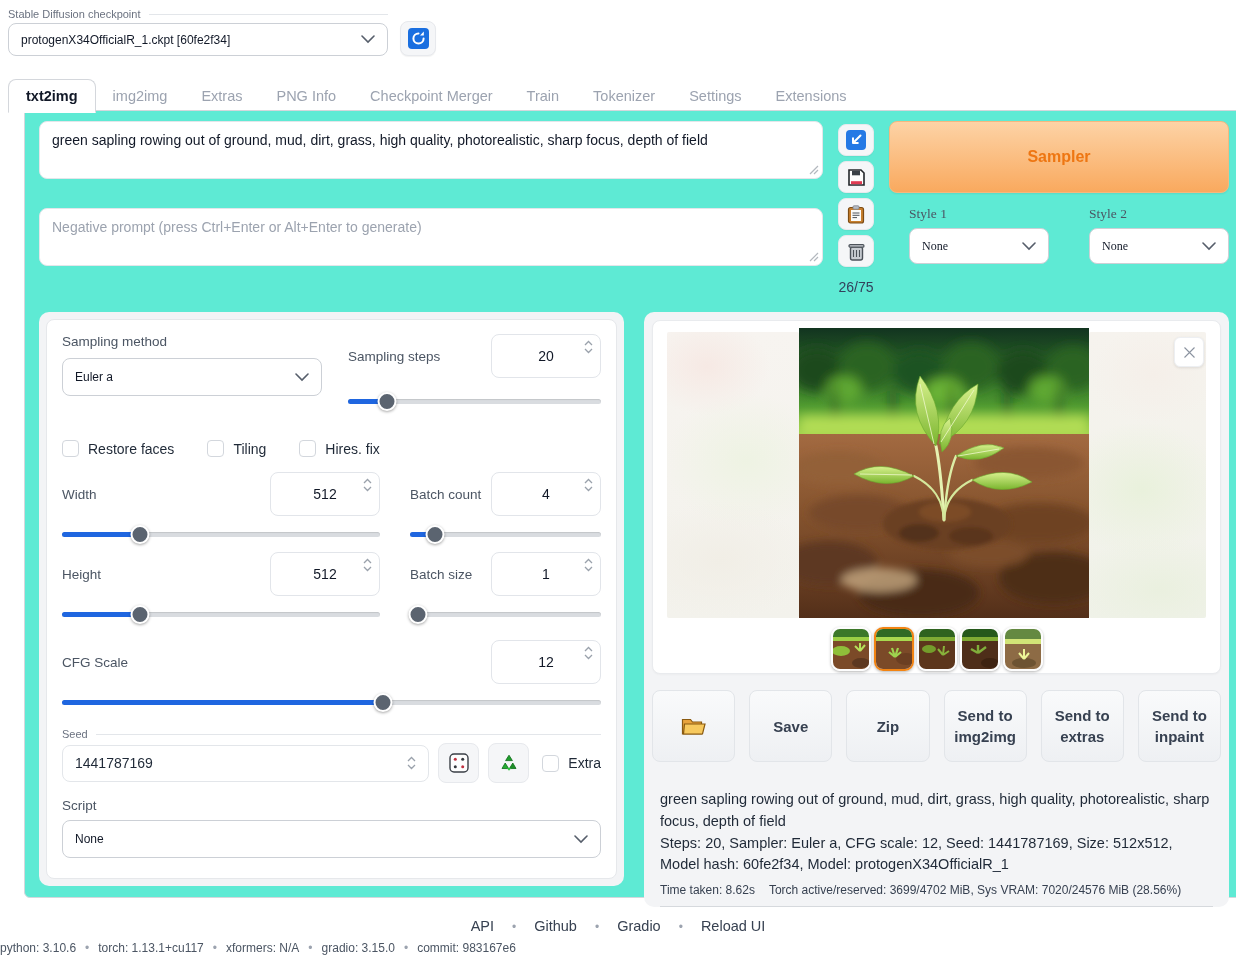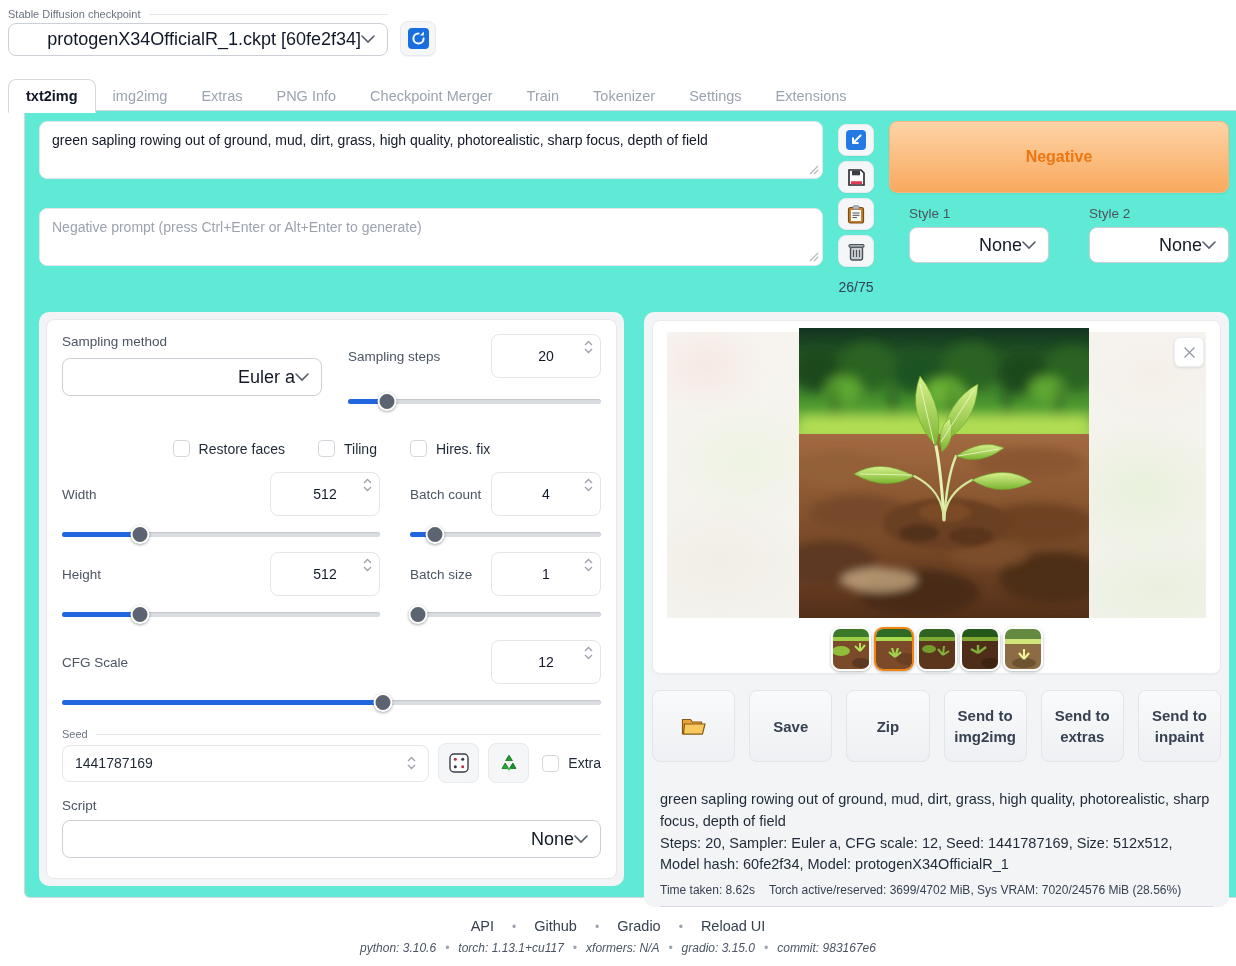--- a/index.html
+++ b/index.html
@@ -1,21 +1,21 @@
 <!DOCTYPE html>
 <html><head>
 <meta charset="utf-8">
 <style>
   html,body{margin:0;padding:0;background:#fff;}
   .page{width:1236px;height:966px;position:relative;background:#fff;font-family:"Liberation Sans",sans-serif;color:#1f2937;overflow:hidden;}
 
   
   .block-label{font-size:11px;color:#6b7280;display:flex;align-items:center;gap:8px;}
   .block-label.lined::after{content:"";flex:1;height:1px;background:#e3e6ea;}
-  .select{height:36px;border:1px solid #ccd0d6;border-radius:8px;background:#fff;display:flex;align-items:center;justify-content:flex-end;padding:0 12px;font-size:18px;color:#111827;box-sizing:border-box;cursor:pointer;}
+  .select{height:36px;border:1px solid #ccd0d6;border-radius:8px;background:#fff;display:flex;align-items:center;justify-content:space-between;padding:0 12px;font-size:12px;color:#111827;box-sizing:border-box;cursor:pointer;gap:20px;}
   .chev{width:14px;height:9px;flex:none;}
   .num{width:110px;height:44px;border:1px solid #e2e5ea;border-radius:8px;background:#fff;display:flex;align-items:center;justify-content:center;position:relative;font-size:14px;color:#111827;box-sizing:border-box;}
   .num .spin{position:absolute;right:7px;top:4px;color:#9aa1ab;}
   .check{display:flex;align-items:center;gap:9px;font-size:14px;color:#1f2937;cursor:pointer;}
   .box{width:17px;height:17px;border:1px solid #d3d7dd;border-radius:4px;background:#fff;box-sizing:border-box;flex:none;}
   .slider{position:relative;height:19px;}
   .track{position:absolute;left:0;right:0;top:7px;height:5px;background:#d9dce0;border-radius:3px;box-shadow:inset 0 1px 1px rgba(0,0,0,.10);}
   .fill{position:absolute;left:0;top:7px;height:5px;background:#1f66e0;border-radius:3px;}
   .handle{position:absolute;top:0;width:19px;height:19px;border-radius:50%;background:#5b6470;border:2px solid #fff;box-shadow:0 1px 3px rgba(0,0,0,.35);transform:translateX(-50%);box-sizing:border-box;}
   .mini-btn{width:34px;height:30px;border-radius:8px;background:#f5f6f8;border:1px solid #e7e9ed;display:flex;align-items:center;justify-content:center;box-shadow:0 1px 1px rgba(0,0,0,.04);cursor:pointer;}
@@ -37,38 +37,38 @@
   .row1{display:flex;gap:15px;}
   .prompt-col{width:788px;display:flex;flex-direction:column;gap:29px;}
   .ta-wrap{position:relative;}
   textarea{display:block;width:100%;height:58px;border:1px solid #e3e6ea;border-radius:8px;padding:10px 12px;font:14px "Liberation Sans",sans-serif;color:#111827;resize:none;box-sizing:border-box;background:#fff;outline:none;}
   textarea::placeholder{color:#9ca3af;}
   .grip{position:absolute;right:4px;bottom:4px;width:10px;height:10px;opacity:.75;}
   .icon-col{width:36px;display:flex;flex-direction:column;gap:5px;align-items:center;padding-top:3px;}
   .counter{font-size:14px;color:#33415c;margin-top:7px;}
   .gen-col{flex:1;display:flex;flex-direction:column;}
   .generate{height:70px;border-radius:8px;background:linear-gradient(180deg,#fdd3a6,#f9a95e);border:1px solid #f5b87e;color:#ee7612;font-weight:700;font-size:16px;display:flex;align-items:center;justify-content:center;box-shadow:0 1px 2px rgba(0,0,0,.07);cursor:pointer;}
-  .styles-row{display:flex;gap:40px;margin-top:13px;padding-left:20px;}
+  .styles-row{display:flex;gap:40px;margin-top:13px;padding-left:20px;font-family:Liberation Serif, serif;}
   .style-block{width:140px;}
   .style-block .select{margin-top:6px;}
   .style-block .block-label{font-size:13.5px;color:#4b5563;}
 
   
   .row2{display:flex;gap:20px;margin-top:17px;align-items:flex-start;}
   .panel{background:#f3f4f6;border-radius:10px;}
   .left-panel{width:585px;padding:7px;box-sizing:border-box;}
   .card{background:#fff;border:1px solid #e6e8eb;border-radius:8px;padding:14px 15px 20px;}
   .sm-row{display:flex;gap:26px;}
   .sm-left{width:260px;}
   .sm-left .select{margin-top:9px;height:38px;}
   .sm-right{flex:1;}
   .lbl-num{display:flex;justify-content:space-between;align-items:center;}
   .lbl{font-size:13.5px;color:#4b5563;}
   .sm-right .slider{margin-top:14px;}
-  .checks-row{display:flex;gap:33px;margin-top:29px;justify-content:center;}
+  .checks-row{display:flex;gap:33px;margin-top:29px;}
   .dims-grid{display:flex;gap:30px;margin-top:15px;}
   .dims-left{width:318px;}
   .dims-right{flex:1;}
   .dim-block{margin-bottom:8px;}
   .dim-block .slider{margin:9px 0 5px;}
   .cfg-block{margin-top:8px;}
   .cfg-block .slider{margin-top:9px;}
   .seed-sec{margin-top:16px;}
   .seed-row{display:flex;gap:9px;align-items:center;margin-top:3px;}
   .seed-input{flex:1;height:37px;border:1px solid #e3e6ea;border-radius:8px;background:#fff;display:flex;align-items:center;justify-content:space-between;padding:0 12px;font-size:14px;box-sizing:border-box;}
@@ -104,21 +104,21 @@
   .out-btn{flex:1;height:70px;border-radius:8px;background:linear-gradient(180deg,#f9fafb,#eef0f3);border:1px solid #e2e5e9;font-size:15px;font-weight:700;color:#374151;display:flex;align-items:center;justify-content:center;text-align:center;line-height:1.4;cursor:pointer;padding:0 4px;}
   .info{margin-top:27px;padding:0 8px;}
   .info-line{font-size:14.5px;color:#1f2937;line-height:1.5;}
   .info-perf{font-size:12px;color:#374151;margin-top:7px;padding-bottom:9px;border-bottom:1px solid #d6d9dd;display:flex;gap:14px;}
 
   
   .footer{position:absolute;top:918px;left:0;right:0;text-align:center;}
   .f-links{display:flex;justify-content:center;gap:0;font-size:14.5px;color:#374151;align-items:center;}
   .f-links .link{cursor:pointer;}
   .f-links .link + .link::before{content:"•";color:#9ca3af;margin:0 18px;font-size:12px;}
-  .f-meta{margin-top:7px;display:flex;justify-content:center;font-size:12px;color:#4b5563;font-style:italic;}
+  .f-meta{margin-top:7px;display:flex;font-size:12px;color:#4b5563;}
   .f-meta span + span::before{content:"•";color:#9ca3af;margin:0 9px;}
 </style>
 </head>
 <body>
 
 <div class="page">
 
   <div class="ckpt-area">
     <div class="ckpt-block">
       <div class="block-label lined">Stable Diffusion checkpoint</div>
@@ -194,21 +194,21 @@
           <svg width="17" height="19" viewBox="0 0 17 19">
             <rect x="2.5" y="5" width="12" height="13" rx="2" fill="#c9cdd3" stroke="#4c525a" stroke-width="1.4"></rect>
             <rect x="1" y="2.6" width="15" height="2.6" rx="1.3" fill="#c9cdd3" stroke="#4c525a" stroke-width="1.2"></rect>
             <path d="M5.5 8 v7 M8.5 8 v7 M11.5 8 v7" stroke="#4c525a" stroke-width="1.1"></path>
           </svg>
         </div>
         <div class="counter">26/75</div>
       </div>
 
       <div class="gen-col">
-        <div class="generate">Negative</div>
+        <div class="generate">Sampler</div>
         <div class="styles-row">
           <div class="style-block">
             <div class="block-label">Style 1</div>
             <div class="select">
               <span>None</span>
               <svg class="chev" viewBox="0 0 14 9">
                   <path d="M1 1 L7 7 L13 1" fill="none" stroke="#565e6b" stroke-width="1.6" stroke-linecap="round"></path>
                 </svg>
             </div>
           </div>

